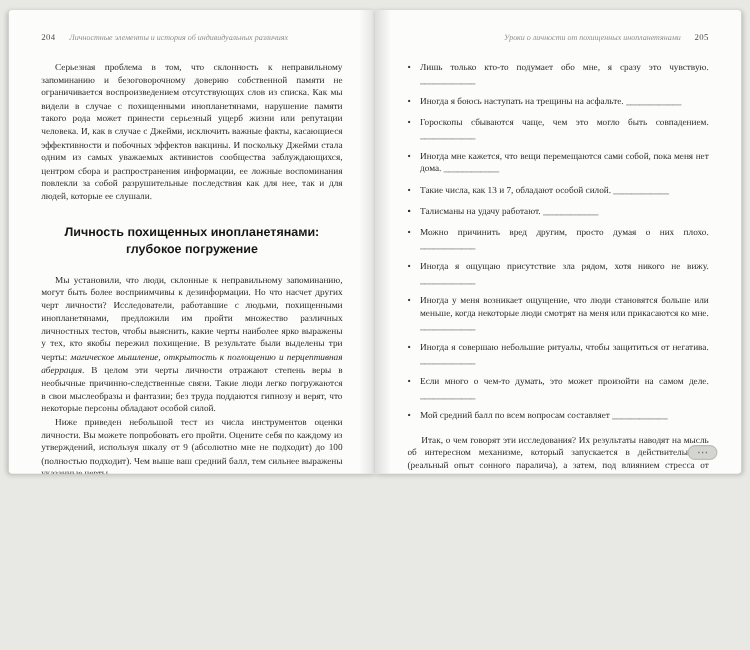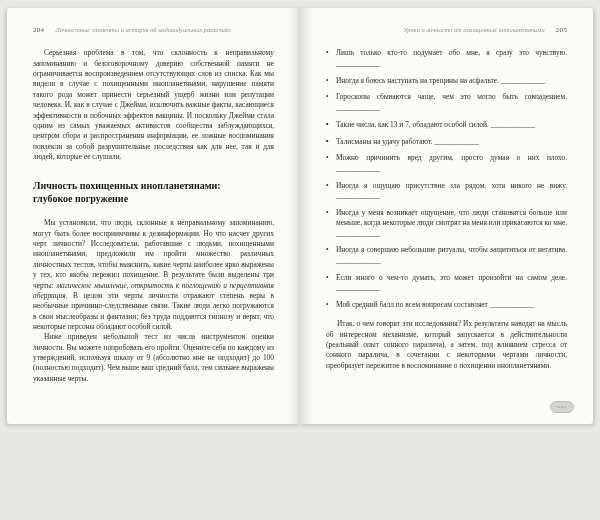--- a/index.html
+++ b/index.html
@@ -10,21 +10,21 @@
     overflow: hidden;
   }
   .spread {
     position: relative;
     width: 600px; height: 520px;
     padding: 8px 7px;
     display: flex;
   }
   .page {
     background: #fcfcfa;
-    width: 293px; height: 416px;
+    width: 293px; height: 371px;
     position: relative;
     padding: 18px 26px 20px 26px;
     overflow: hidden;
   }
   .page.left  { border-radius: 3px 0 0 3px; box-shadow: -1px 1px 4px rgba(0,0,0,.22); }
   .page.right { border-radius: 0 3px 3px 0; box-shadow: 1px 1px 4px rgba(0,0,0,.22); }
   .page.left::after {
     content:""; position:absolute; top:0; right:0; width:13px; height:100%;
     background: linear-gradient(to right, rgba(0,0,0,0), rgba(0,0,0,.10));
     pointer-events:none;
@@ -50,26 +50,26 @@
   .body-text {
     font-size: 7.4px;
     line-height: 1.4;
     color: #2a2a28;
     text-align: justify;
   }
   .body-text p { margin: 0; }
   .indent { text-indent: 11px; }
 
   .section-heading {
-    font-family: Liberation Serif, serif;
+    font-family: Liberation Sans, sans-serif;
     font-weight: 700;
     font-size: 10px;
     line-height: 1.3;
     color: #161614;
-    text-align: left;
+    text-align: center;
     margin: 17px 0 13px 0;
   }
   .section-heading span { display: block; }
 
   ul.test-list { list-style: none; margin: 0 0 9px 0; }
   ul.test-list li {
     position: relative;
     padding-left: 10px;
     margin-bottom: 6.5px;
     text-align: justify;
@@ -119,21 +119,21 @@
   <div class="page right">
     <div class="running-head rh-right">
       <span class="rtitle">Уроки о личности от похищенных инопланетянами</span>
       <span class="pnum">205</span>
     </div>
     <div class="body-text">
       <ul class="test-list">
         <li><span class="bullet">•</span><span>Лишь только кто-то подумает обо мне, я сразу это чувствую. ____________</span></li>
         <li><span class="bullet">•</span><span>Иногда я боюсь наступать на трещины на асфальте. ____________</span></li>
         <li><span class="bullet">•</span><span>Гороскопы сбываются чаще, чем это могло быть совпадением. ____________</span></li>
-        <li><span class="bullet">•</span></li>
+        <li><span class="bullet">•</span><span>Иногда мне кажется, что вещи перемещаются сами собой, пока меня нет дома. ____________</span></li>
         <li><span class="bullet">•</span><span>Такие числа, как 13 и 7, обладают особой силой. ____________</span></li>
         <li><span class="bullet">•</span></li>
         <li><span class="bullet">•</span><span>Талисманы на удачу работают. ____________</span></li>
         <li><span class="bullet">•</span><span>Можно причинить вред другим, просто думая о них плохо. ____________</span></li>
         <li><span class="bullet">•</span><span>Иногда я ощущаю присутствие зла рядом, хотя никого не вижу. ____________</span></li>
         <li><span class="bullet">•</span><span>Иногда у меня возникает ощущение, что люди становятся больше или меньше, когда некоторые люди смотрят на меня или прикасаются ко мне. ____________</span></li>
         <li><span class="bullet">•</span><span>Иногда я совершаю небольшие ритуалы, чтобы защититься от негатива. ____________</span></li>
         <li><span class="bullet">•</span><span>Если много о чем-то думать, это может произойти на самом деле. ____________</span></li>
         <li><span class="bullet">•</span><span>Мой средний балл по всем вопросам составляет ____________</span></li>
       </ul>

